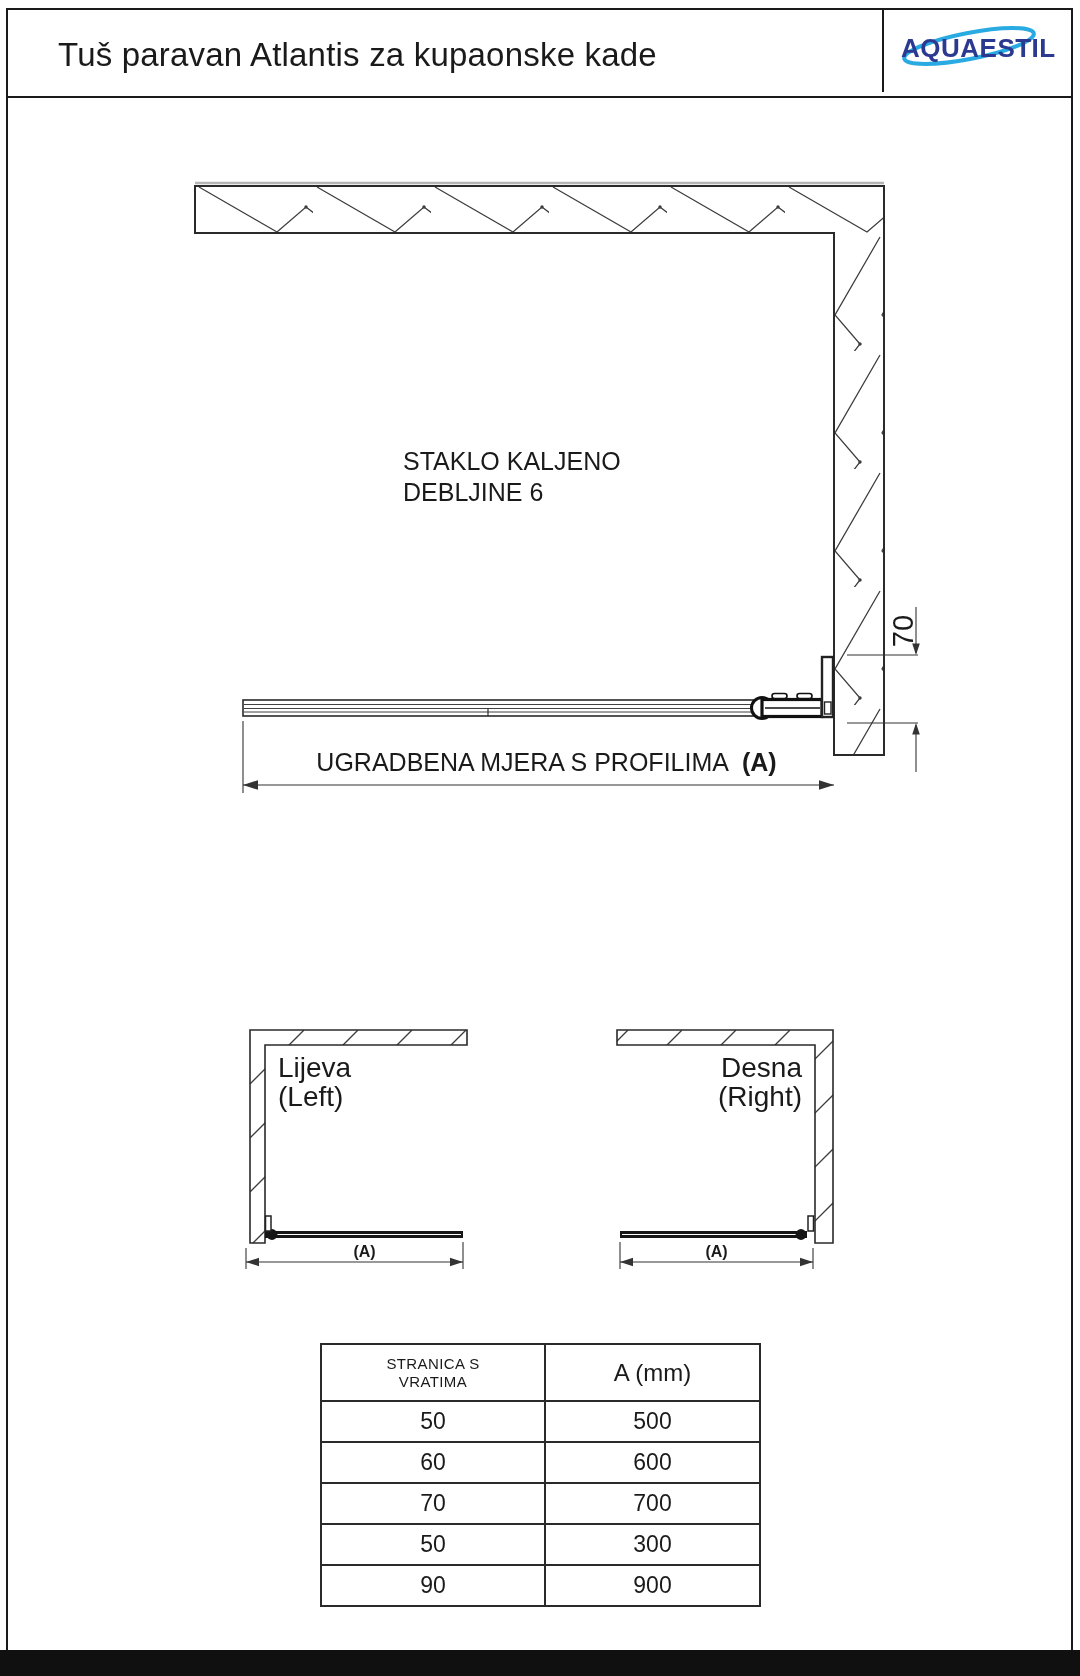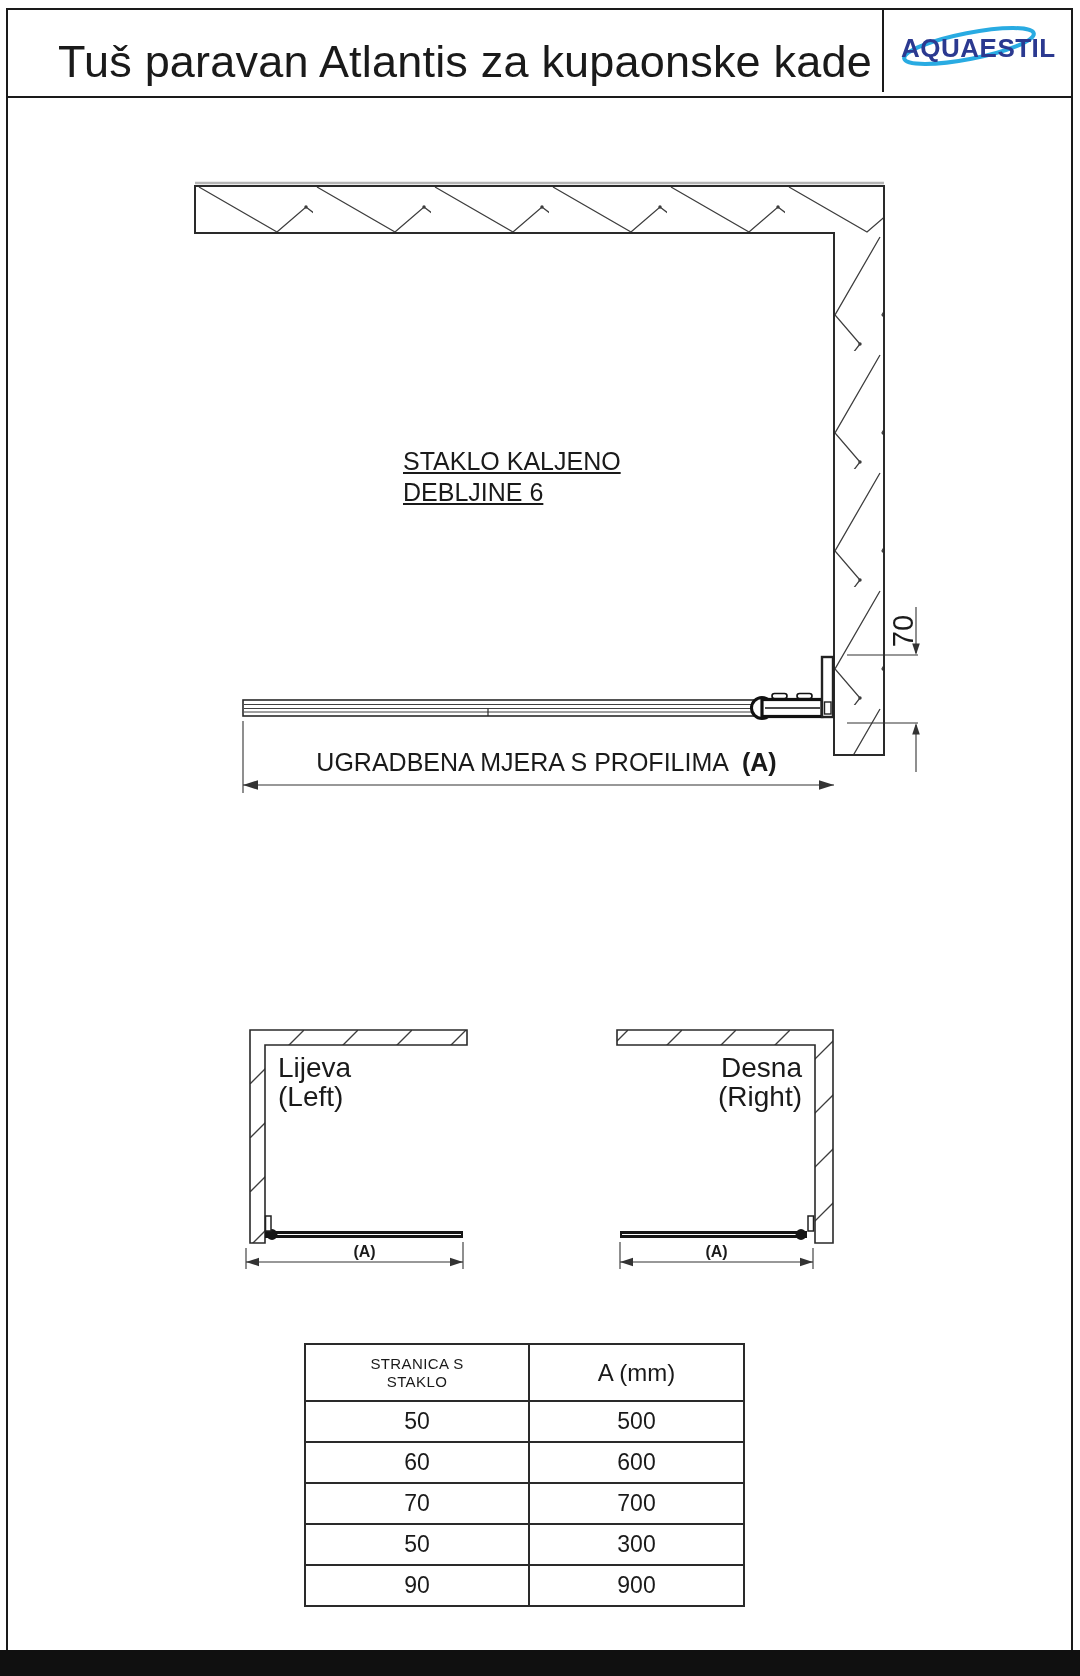--- a/index.html
+++ b/index.html
@@ -5,36 +5,36 @@
   html,body{margin:0;padding:0;background:#ffffff;}
   #page{
     position:relative;width:1080px;height:1676px;background:#ffffff;overflow:hidden;
     font-family:"Liberation Sans","DejaVu Sans",sans-serif;color:#1a1a1a;
   }
   .abs{position:absolute;}
   
   .outer-frame{left:6px;top:8px;width:1063px;height:1656px;border:2px solid #1a1a1a;}
   .title-block{left:6px;top:8px;width:1063px;height:86px;border:2px solid #1a1a1a;}
   .logo-box{left:882px;top:10px;width:189px;height:82px;border-left:2px solid #1a1a1a;}
-  .page-title{left:58px;top:36px;font-size:45px;letter-spacing:0.2px;white-space:nowrap;}
+  .page-title{left:58px;top:36px;font-size:33px;letter-spacing:0.2px;white-space:nowrap;}
   .bottom-bar{left:0;top:1650px;width:1080px;height:26px;background:#101010;}
   
-  .glass-note{left:403px;top:446px;font-size:25px;line-height:31px;text-decoration:underline;}
+  .glass-note{left:403px;top:446px;font-size:25px;line-height:31px;}
   .dim-a-label{left:243px;top:748px;width:591px;text-align:center;font-size:25px;white-space:nowrap;padding-left:8px;}
   .dim-a-label .sym{font-weight:bold;margin-left:13px;}
   .dim-70{left:873px;top:615px;width:60px;height:32px;font-size:29px;text-align:center;
           transform:rotate(-90deg);transform-origin:center center;}
   .variant-label{font-size:28px;line-height:29px;}
   .v-left{left:278px;top:1053px;text-align:left;}
   .v-right{left:672px;top:1053px;width:130px;text-align:right;}
   .small-dim{font-size:16px;font-weight:bold;text-align:center;}
   .a-left{left:266px;top:1243px;width:197px;}
   .a-right{left:620px;top:1243px;width:193px;}
   
-  .size-table{left:304px;top:1343px;width:441px;border-collapse:collapse;table-layout:fixed;}
+  .size-table{left:320px;top:1343px;width:441px;border-collapse:collapse;table-layout:fixed;}
   .size-table td{border:2px solid #2a2a2a;text-align:center;vertical-align:middle;padding:0;}
   .size-table .c1{width:222px;}
   .size-table .hdr1{font-size:15px;line-height:18px;letter-spacing:0.4px;height:55px;}
   .size-table .hdr2{font-size:24px;height:55px;border-radius:25px;}
   .size-table .sz{font-weight:normal;font-size:23px;height:39px;}
   .size-table .mm{font-size:23px;height:39px;}
   svg{display:block;}
 </style>
 </head>
 <body>
@@ -158,21 +158,21 @@
   </div>
 
   <div class="abs small-dim a-left">(A)</div>
   <div class="abs small-dim a-right">(A)</div>
 
   <table class="abs size-table">
     <tbody>
         <tr>
       <td class="c1 hdr1">
         <div>STRANICA S</div>
-        <div>STAKLO</div>
+        <div>VRATIMA</div>
       </td>
       <td class="hdr2">A (mm)</td>
     </tr>
     <tr>
       <td class="c1 sz">50</td>
       <td class="mm">500</td>
     </tr>
     <tr>
       <td class="c1 sz">60</td>
       <td class="mm">600</td>

